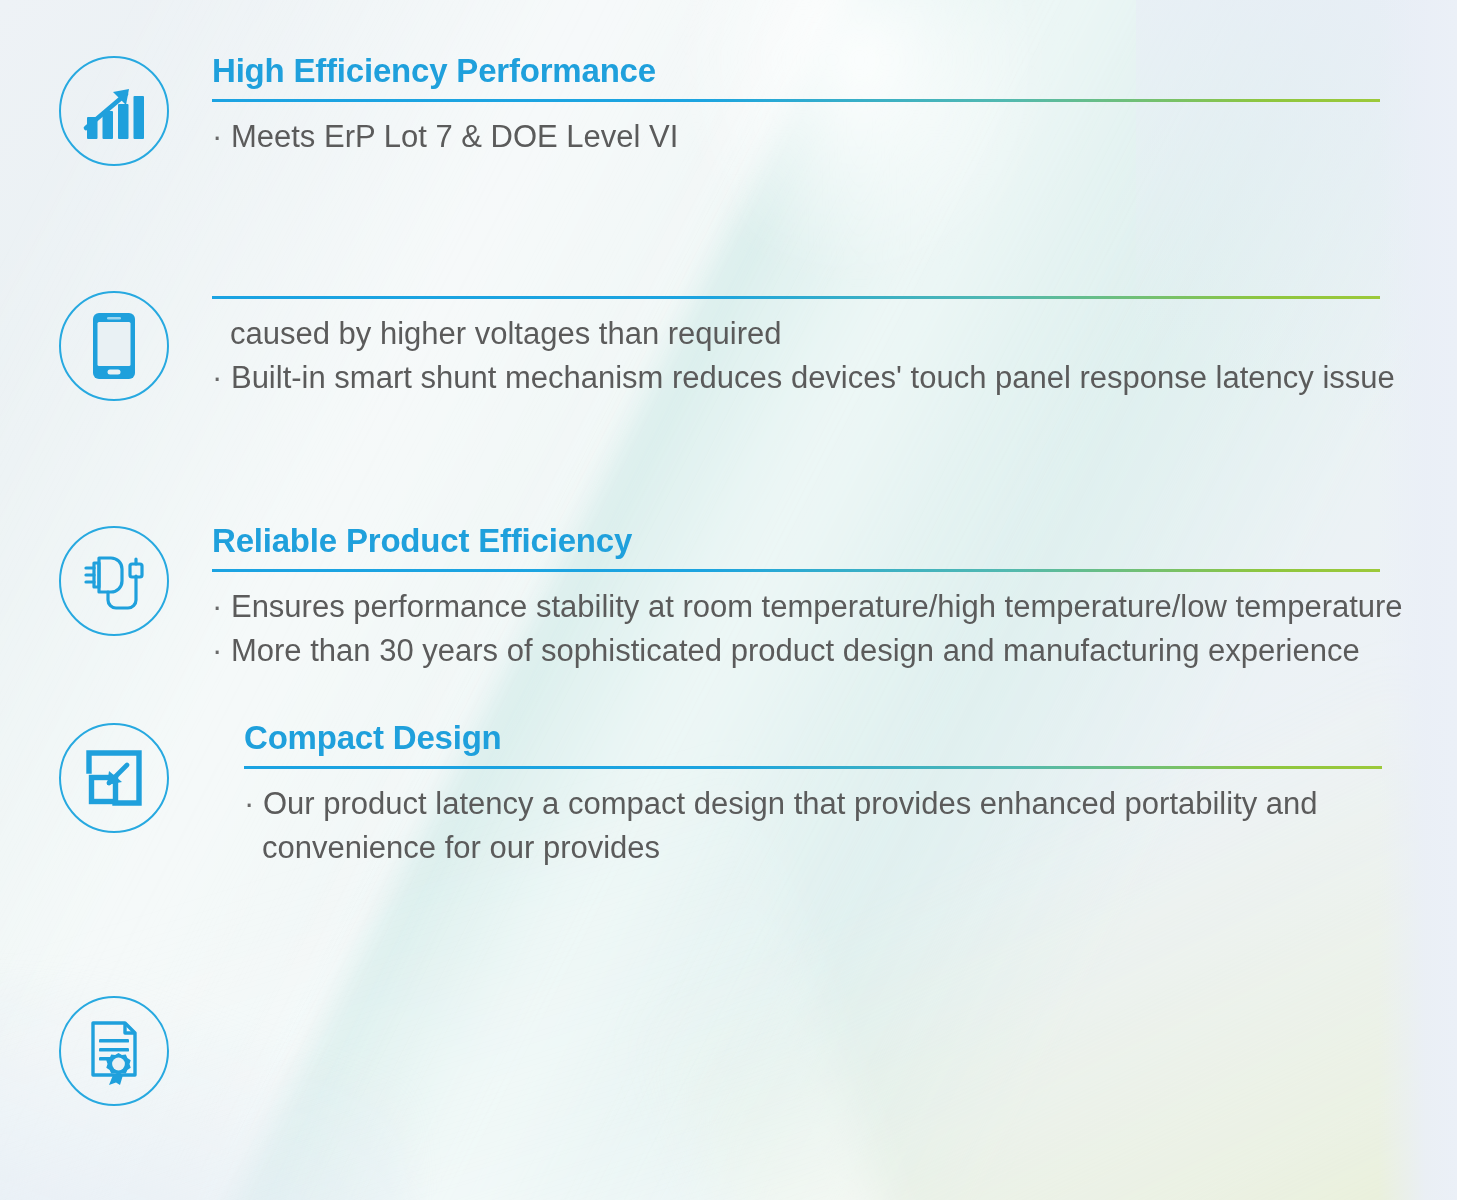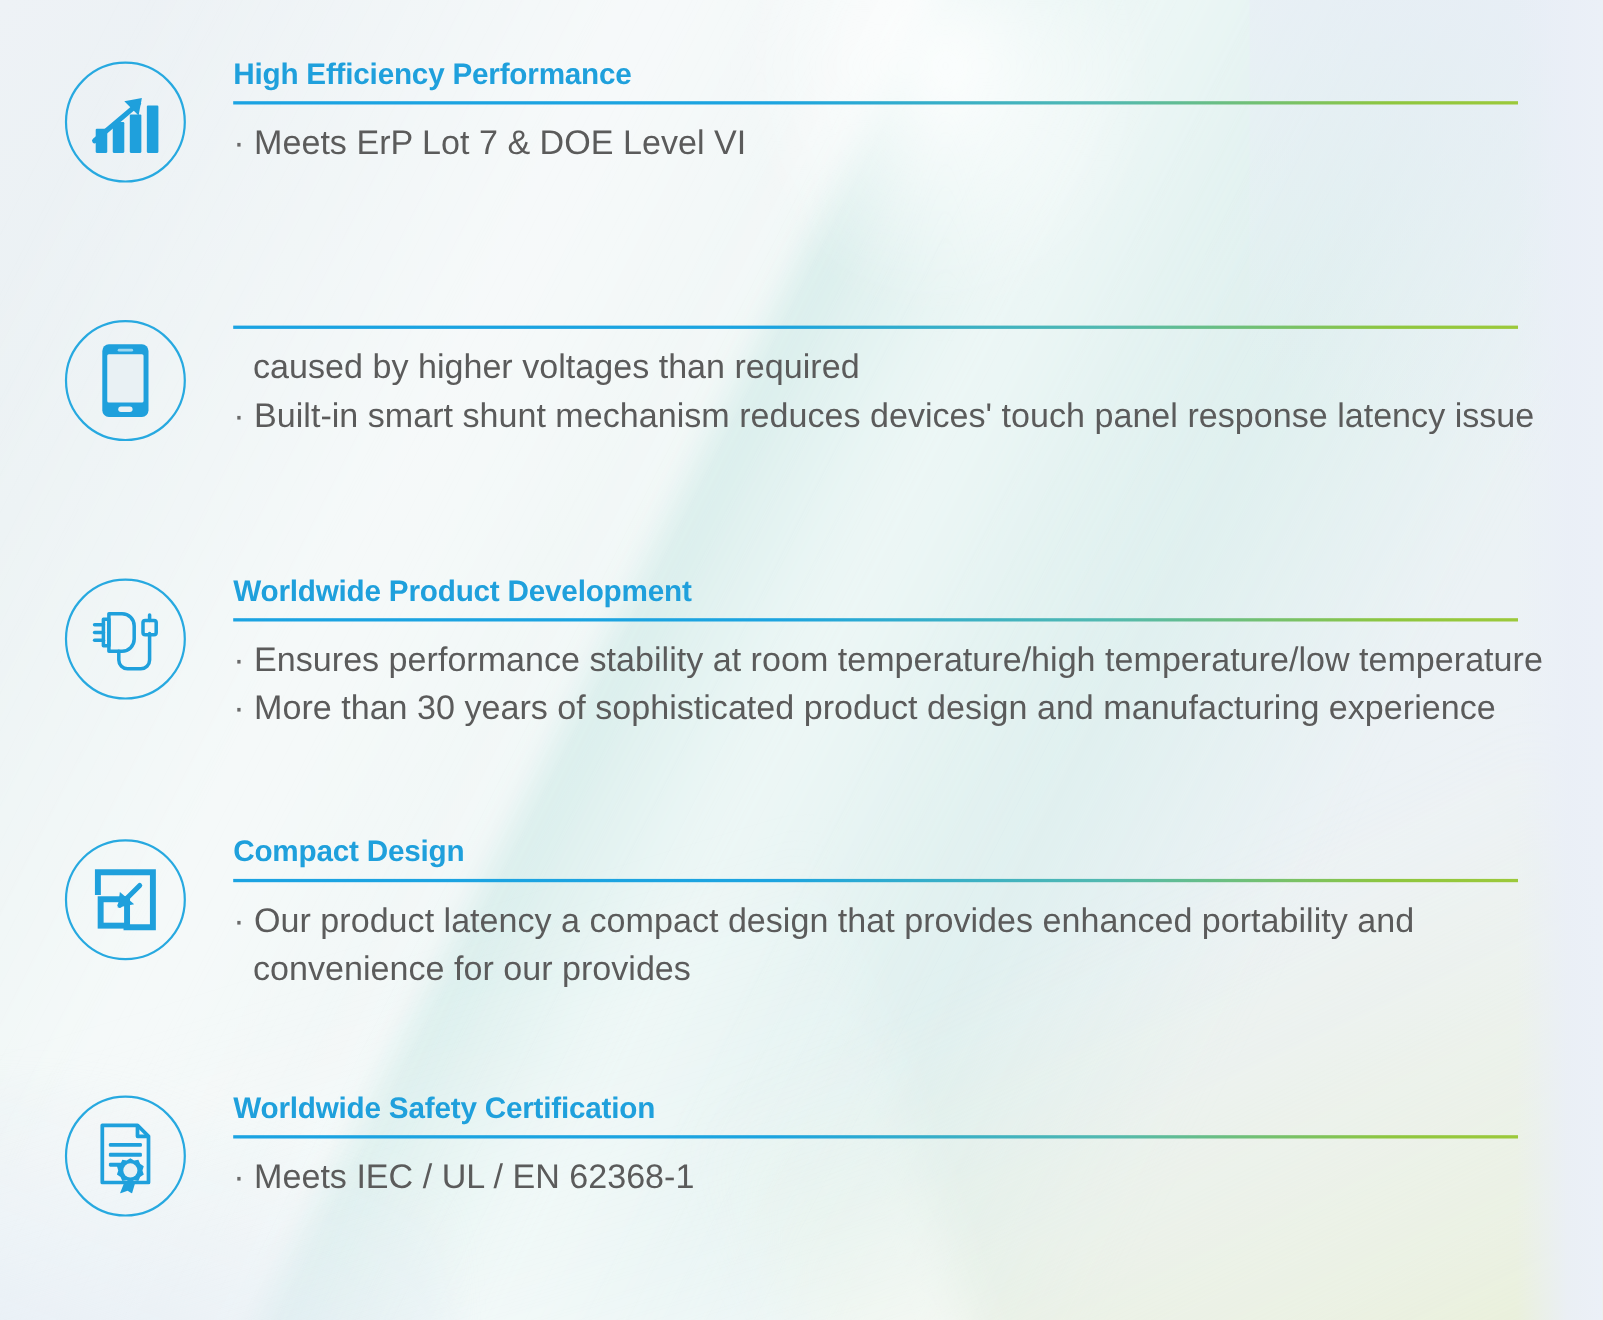--- a/index.html
+++ b/index.html
@@ -142,21 +142,21 @@
     box-sizing: border-box;
   }
   .icon-circle svg { display: block; }
 
   .feature-body {
     margin-left: 36px;
     padding-top: 0;
   }
   .feature-title {
     color: #1FA0DC;
-    font-size: 27px;
+    font-size: 33px;
     font-weight: bold;
     line-height: 1.15;
     letter-spacing: -0.2px;
     white-space: nowrap;
     margin: 0;
   }
   .rule {
     height: 3px;
     margin-top: 9px;
     margin-bottom: 13px;
@@ -251,34 +251,34 @@
             <path d="M8 20 h8"></path>
               <path d="M8 27 h8"></path>
               <path d="M8 34 h8"></path>
             <path d="M30 44 v8 a8 8 0 0 0 8 8 h12 a8 8 0 0 0 8 -8 V28" fill="none"></path>
             <rect x="52" y="16" width="12" height="13" rx="2" fill="none"></rect>
             <path d="M58 11 v5"></path>
           </svg>
         </div>
       </div>
       <div class="feature-body" style="width:1168px;">
-        <h2 class="feature-title">Worldwide Product Development</h2>
+        <h2 class="feature-title">Reliable Product Efficiency</h2>
         <div class="rule"></div>
         <p class="feature-text">
           <span class="bullet">·</span>
           <span>Ensures performance stability at room temperature/high temperature/low temperature</span>
         </p>
         <p class="feature-text">
           <span class="bullet">·</span>
           <span>More than 30 years of sophisticated product  design and manufacturing experience</span>
         </p>
       </div>
     </div>
 
-    <div class="feature" style="top:759px; width:1330px;">
+    <div class="feature" style="top:719px; width:1330px;gap:32px;">
       <div class="icon-wrap">
         <div class="icon-circle">
           <svg width="62" height="62" viewBox="0 0 62 62" fill="none">
             <path d="M6 24 V6 H56 V56 H32" stroke="#1FA0DC" stroke-width="5.4" fill="none" stroke-linecap="square"></path>
             <rect x="8.5" y="30.5" width="24" height="24" stroke="#1FA0DC" stroke-width="5.4" fill="none"></rect>
             <path d="M44 18 L26 36" stroke="#1FA0DC" stroke-width="4.6" stroke-linecap="round"></path>
             <path d="M24 38 L26 24 L39 35 Z" fill="#1FA0DC"></path>
           </svg>
         </div>
       </div>
@@ -303,24 +303,16 @@
             <path d="M42 6 V16 H52" stroke="#1FA0DC" stroke-width="3.4" fill="none" stroke-linejoin="round"></path>
             <rect x="16" y="22" width="30" height="3.6" rx="1.2" fill="#1FA0DC"></rect>
             <rect x="16" y="31" width="30" height="3.6" rx="1.2" fill="#1FA0DC"></rect>
             <rect x="16" y="40" width="18" height="3.6" rx="1.2" fill="#1FA0DC"></rect>
             <path d="M30 58 L26 68 L33 65.5 L37 68 L40 58 Z" fill="#1FA0DC"></path>
             <path d="M35.5 36 l3.4 2 3.9 -.6 1.6 3.6 3.3 2.2 -1.2 3.8 1.2 3.8 -3.3 2.2 -1.6 3.6 -3.9 -.6 -3.4 2 -3.4 -2 -3.9 .6 -1.6 -3.6 -3.3 -2.2 1.2 -3.8 -1.2 -3.8 3.3 -2.2 1.6 -3.6 3.9 .6 Z" fill="#1FA0DC"></path>
             <circle cx="35.5" cy="47" r="6.4" fill="#E9F1F4"></circle>
           </svg>
         </div>
       </div>
-      <div class="feature-body" style="width:1168px;">
-        <h2 class="feature-title">Worldwide Safety Certification</h2>
-        <div class="rule"></div>
-        <p class="feature-text">
-          <span class="bullet">·</span>
-          <span>Meets IEC / UL / EN 62368-1</span>
-        </p>
-      </div>
     </div>
 
   </div>
 </div>
 
 </body></html>

